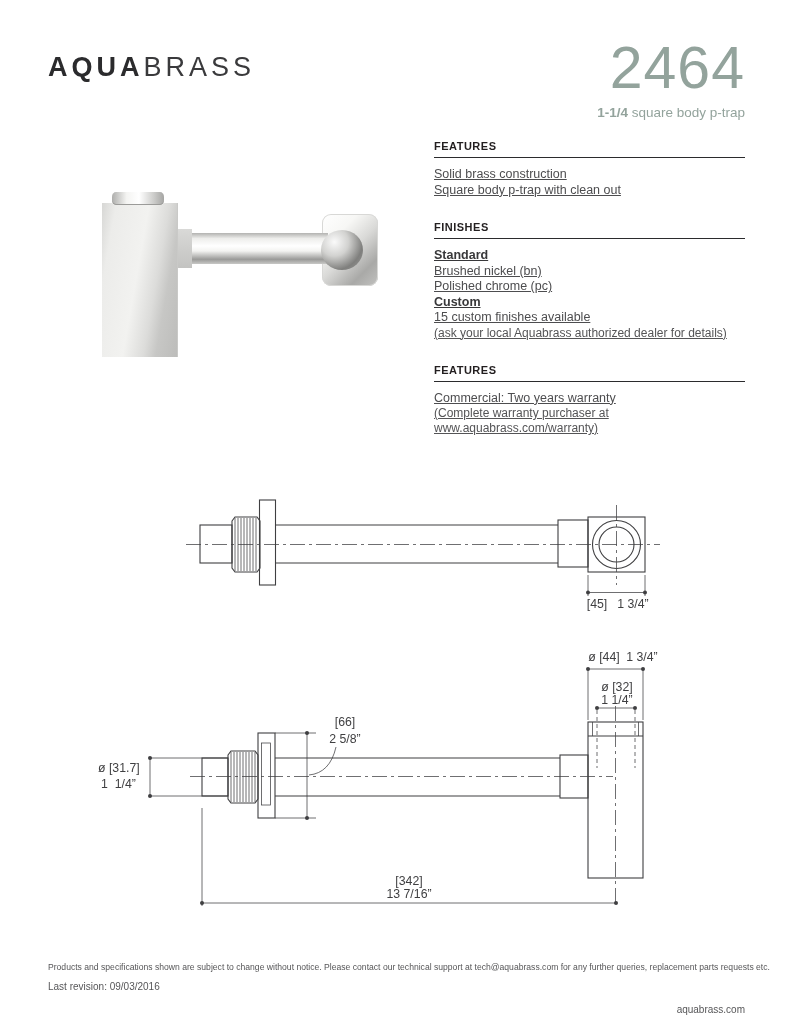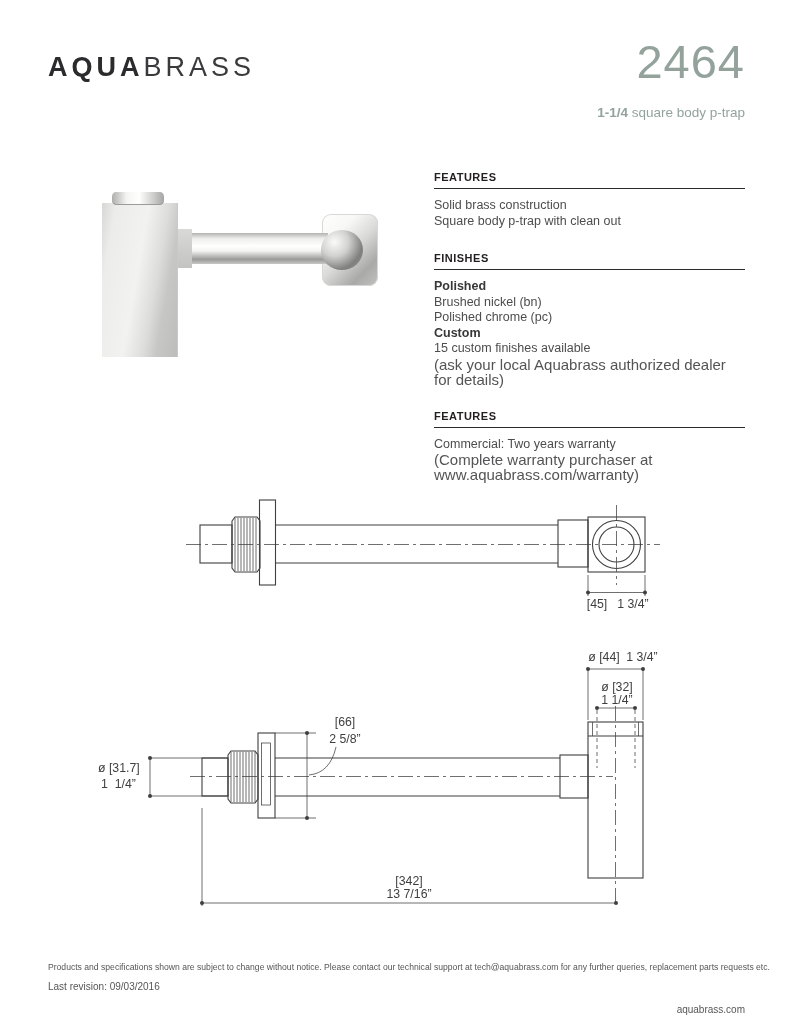--- a/index.html
+++ b/index.html
@@ -4,32 +4,32 @@
 <title>Spec Sheet</title>
 <style>
   html,body{margin:0;padding:0;background:#ffffff;}
   .page{position:relative;width:792px;height:1024px;background:#ffffff;overflow:hidden;
         font-family:"Liberation Sans","DejaVu Sans",sans-serif;color:#4d4d4f;}
 
   
   .logo{position:absolute;left:48px;top:52px;font-size:27px;letter-spacing:4px;color:#2b2b2d;white-space:nowrap;}
   .logo .bold{font-weight:800;}
   .logo .light{font-weight:400;color:#3a3a3c;}
-  .product-number{position:absolute;right:47px;top:34px;font-size:47px;font-weight:400;
+  .product-number{position:absolute;right:47px;top:34px;font-size:59px;font-weight:400;
                   color:#93a39c;letter-spacing:1px;text-align:right;}
   .subtitle{position:absolute;right:47px;top:90px;font-size:13.5px;color:#93a39c;text-align:left;white-space:pre;}
   .subtitle .bold{font-weight:700;}
 
   
-  .info{position:absolute;left:434px;top:140px;width:311px;margin-top:31px;}
+  .info{position:absolute;left:434px;top:140px;width:311px;}
   .info h3{margin:0 0 9px 0;padding:0 0 5px 0;font-size:11px;font-weight:700;letter-spacing:.5px;
            color:#231f20;border-bottom:1px solid #2b2b2d;}
-  .info p{margin:0;font-size:12.5px;line-height:15.5px;color:#4d4d4f;}
+  .info p{margin:0;font-size:12.5px;line-height:15.5px;color:#4d4d4f;text-decoration:underline;}
   .info p.b{font-weight:700;color:#38383a;}
-  .info p.small{font-size:15px;line-height:15px;color:#545456;}
+  .info p.small{font-size:12px;line-height:15px;color:#545456;}
   .info section{margin-bottom:23px;}
 
   
   .photo{position:absolute;left:0;top:0;}
   .photo div{position:absolute;}
   .ph-escutcheon{left:322px;top:214px;width:56px;height:72px;border-radius:9px;
       background:linear-gradient(135deg,#ffffff 0%,#f7f7f5 28%,#d9d9d7 52%,#a9a9a7 78%,#c2c2c0 100%);
       box-shadow:0 0 0 1px #d8d8d6 inset;}
   .ph-collar{left:321px;top:230px;width:42px;height:40px;border-radius:50%;
       background:radial-gradient(circle at 32% 30%,#fafafa 0%,#d2d2d0 35%,#7f7f7d 70%,#9b9b99 100%);}
@@ -82,21 +82,21 @@
   </div>
 
   <div class="info">
     <section>
       <h3>FEATURES</h3>
       <p>Solid brass construction</p>
       <p>Square body p-trap with clean out</p>
     </section>
     <section>
       <h3>FINISHES</h3>
-      <p class="b">Polished</p>
+      <p class="b">Standard</p>
       <p>Brushed nickel (bn)</p>
       <p>Polished chrome (pc)</p>
       <p class="b">Custom</p>
       <p>15 custom finishes available</p>
       <p class="small">(ask your local Aquabrass authorized dealer for details)</p>
     </section>
     <section>
       <h3>FEATURES</h3>
       <p>Commercial: Two years warranty</p>
       <p class="small">(Complete warranty purchaser at www.aquabrass.com/warranty)</p>

